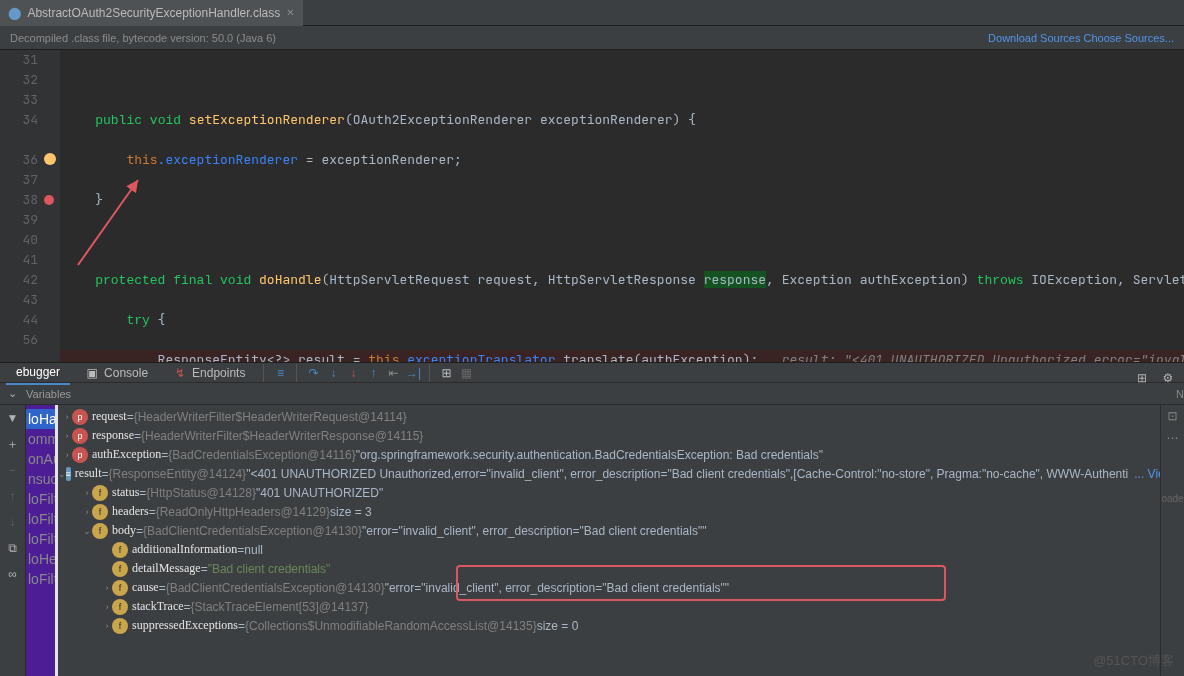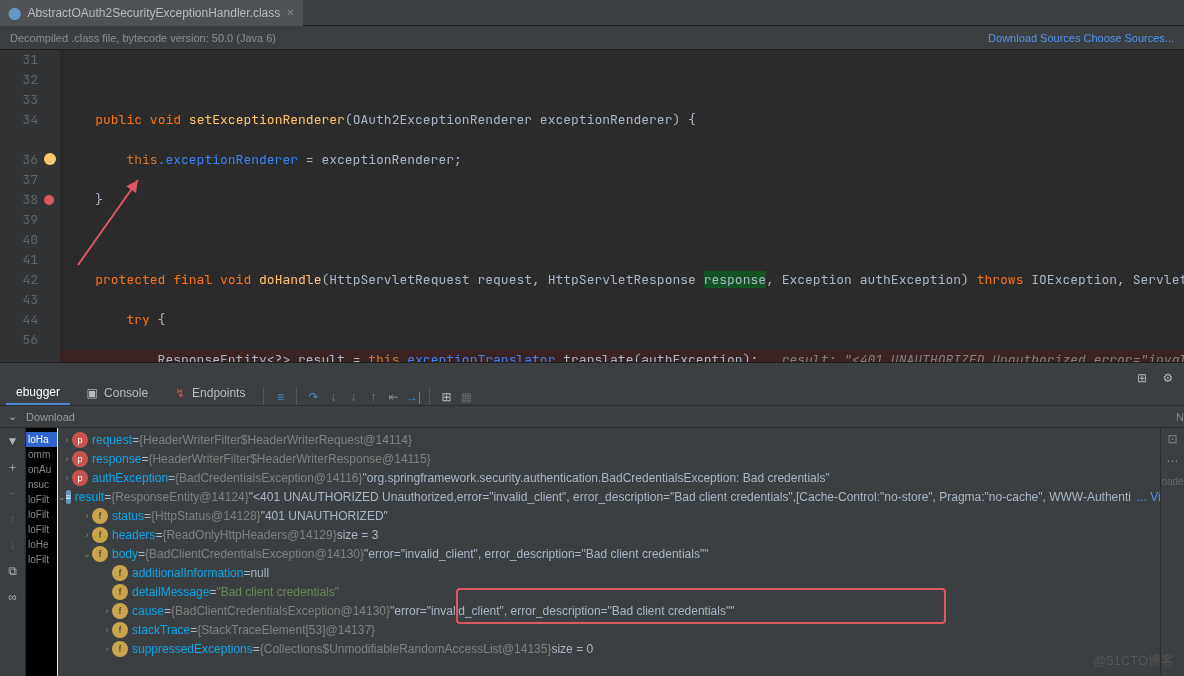--- a/index.html
+++ b/index.html
@@ -13,50 +13,50 @@
 .editor { display:flex; height:312px; background:#2b2b2b; font-family:'JetBrains Mono','Consolas',monospace; font-size:13px; position:relative; overflow:hidden; }
 .gutter { width:46px; background:#313335; color:#606366; text-align:right; padding-right:8px; line-height:20px; user-select:none; }
 .gutter .ln { height:20px; }
 .gut-icons { width:14px; background:#313335; }
 .gut-icons div { height:20px; position:relative; }
 .bulb { position:absolute; left:-2px; top:3px; width:12px; height:12px; background:#ffc66d; border-radius:50%; }
 .bpt { position:absolute; left:-2px; top:5px; width:10px; height:10px; background:#db5860; border-radius:50%; }
 .code { flex:1; line-height:20px; white-space:pre; overflow:hidden; }
 .cl { height:20px; padding-left:4px; }
 .cl.bp { background:#3a2323; }
-.kw { color:#f97316; }
+.kw { color:#22c55e;font-family:Liberation Mono, monospace; }
 .nm { color:#ffc66d; }
 .fld { color:#3b82f6; }
 .com { color:#808080; font-style:italic; }
 .this { color:#cc7832; }
 .ul { text-decoration:underline; }
 .sel { background:#155221; }
 .arrow { position:absolute; left:68px; top:120px; width:80px; height:100px; pointer-events:none; }
 .arrow svg { width:100%; height:100%; }
 .panel { height:314px; background:#3c3f41; border-top:1px solid #1e1e1e; display:flex; flex-direction:column; }
-.tool-row { height:43px; display:flex; align-items:flex-end; padding:0 6px; border-bottom:1px solid #2b2b2b; gap:4px; color:#bbb; }
+.tool-row { height:20px; display:flex; align-items:center; padding:0 6px; border-bottom:1px solid #2b2b2b; gap:4px; color:#bbb; }
 .tool-row .tb { padding:4px 10px; cursor:pointer; display:flex; align-items:center; gap:4px; }
 .tool-row .tb.act { color:#fff; border-bottom:2px solid #4a88c7; }
 .tool-row .icn { width:16px; height:16px; display:inline-flex; align-items:center; justify-content:center; }
 .tool-row .sep { width:1px; height:18px; background:#555; margin:0 4px; }
 .vars-head { height:22px; display:flex; align-items:center; padding-left:8px; color:#999; font-size:11px; border-bottom:1px solid #2b2b2b; }
 .vars-body { flex:1; display:flex; overflow:hidden; }
 .side-l { width:26px; background:#3c3f41; display:flex; flex-direction:column; align-items:center; padding-top:4px; gap:8px; border-right:1px solid #2b2b2b; }
 .side-l .si { width:18px; height:18px; display:flex; align-items:center; justify-content:center; color:#afb1b3; cursor:pointer; }
-.side-stack { width:32px; background:#000000; font-size:10px; color:#888; border-right:1px solid #e5e5e5; overflow:hidden; }
+.side-stack { width:32px; background:#4c1d95; font-size:14px; color:#888; border-right:3px solid #e5e5e5; overflow:hidden; }
 .side-stack div { padding:2px; white-space:nowrap; }
 .side-stack .hl { background:#2f65ca; color:#fff; }
 .tree { flex:1; font-family:'Segoe UI',Arial,sans-serif; font-size:12px; padding-top:2px; overflow:hidden; position:relative; }
 .trow { display:flex; align-items:center; height:19px; white-space:nowrap; }
 .chv { width:10px; color:#888; font-size:9px; text-align:center; cursor:pointer; }
 .ico { width:16px; height:16px; margin-right:4px; display:inline-flex; align-items:center; justify-content:center; }
 .ico.p { background:#c75450; border-radius:50%; font-size:9px; color:#fff; }
 .ico.f { background:#c9a54c; border-radius:50%; font-size:9px; color:#2b2b2b; }
 .ico.e { background:#6897bb; border-radius:2px; font-size:9px; color:#fff; width:14px; height:14px; }
-.vn { color:#0ea5e9; }
+.vn { color:#e5e5e5;font-family:Liberation Serif, serif; }
 .vt { color:#808080; }
 .vv { color:#a9b7c6; }
 .vvg { color:#6a8759; }
 .vl { color:#5394ec; margin-left:6px; cursor:pointer; }
 .pad { display:inline-block; }
 .redbox { position:absolute; border:2px solid #db5860; border-radius:4px; pointer-events:none; }
 .side-r { width:24px; background:#3c3f41; border-left:1px solid #2b2b2b; display:flex; flex-direction:column; align-items:center; padding-top:4px; gap:8px; }
 .top-icns { position:absolute; right:6px; top:368px; display:flex; gap:6px; z-index:5; }
 .top-icns .ti { width:20px; height:20px; display:flex; align-items:center; justify-content:center; color:#afb1b3; cursor:pointer; }
 .wm { position:absolute; right:10px; bottom:6px; color:#555; font-size:13px; }
@@ -175,21 +175,21 @@
     <span class="icn" style="color:#c75450">↓</span>
     <span class="icn" style="color:#4a88c7">↑</span>
     <span class="icn" style="color:#888">⇤</span>
     <span class="icn" style="color:#4a88c7">→|</span>
     <span class="sep"></span>
     <span class="icn">⊞</span>
     <span class="icn" style="color:#666">▦</span>
   </div>
   <div class="vars-head">
     <span style="width:18px;color:#afb1b3">⌄</span>
-    <span>Download</span>
+    <span>Variables</span>
     <span style="margin-left:auto;color:#888">N</span>
   </div>
   <div class="vars-body">
     <div class="side-l">
       <span class="si">▼</span>
       <span class="si">＋</span>
       <span class="si" style="opacity:.3">－</span>
       <span class="si" style="opacity:.3">↑</span>
       <span class="si" style="opacity:.3">↓</span>
       <span class="si">⧉</span>
@@ -313,18 +313,18 @@
           <span class="vn">suppressedExceptions</span>
           <span class="vv"> = </span>
           <span class="vt">{Collections$UnmodifiableRandomAccessList@14135}</span>
           <span class="vv"> size = 0</span>
         </div>
       <div class="redbox" style="left:398px; top:160px; width:490px; height:36px;"></div>
     </div>
     <div class="side-r">
       <span style="color:#888">⊡</span>
       <span style="color:#888">⋯</span>
-      <span style="color:#666;font-size:10px">oade</span>
+      <span style="margin-top:40px;color:#666;font-size:10px">oade</span>
     </div>
   </div>
 </div>
 
 <div class="wm">@51CTO博客</div>
 
 </body></html>

